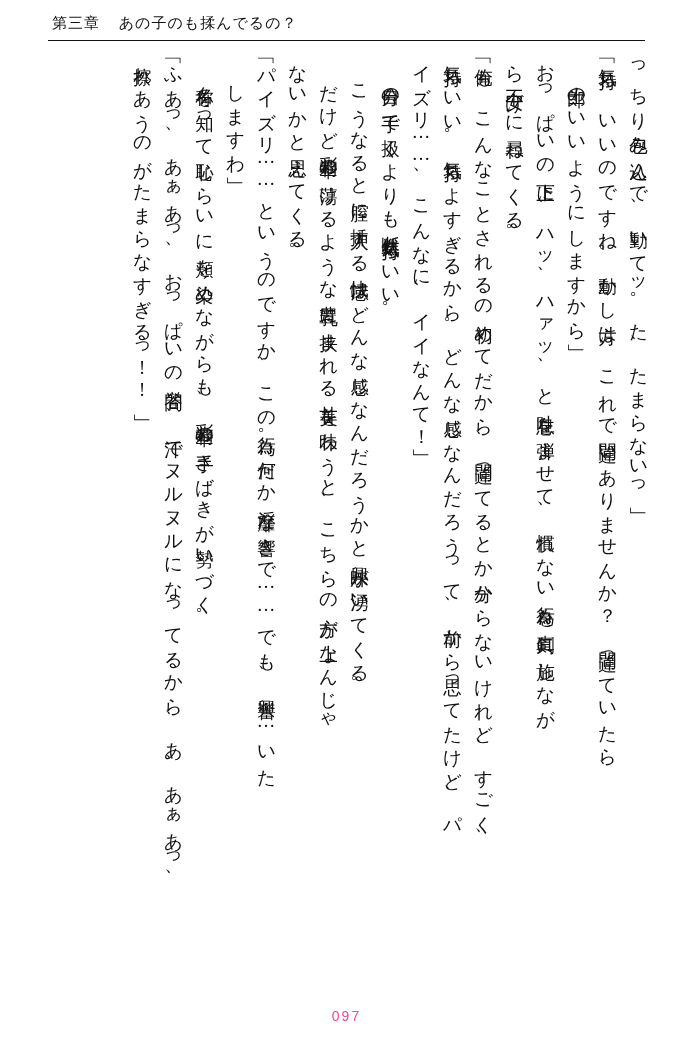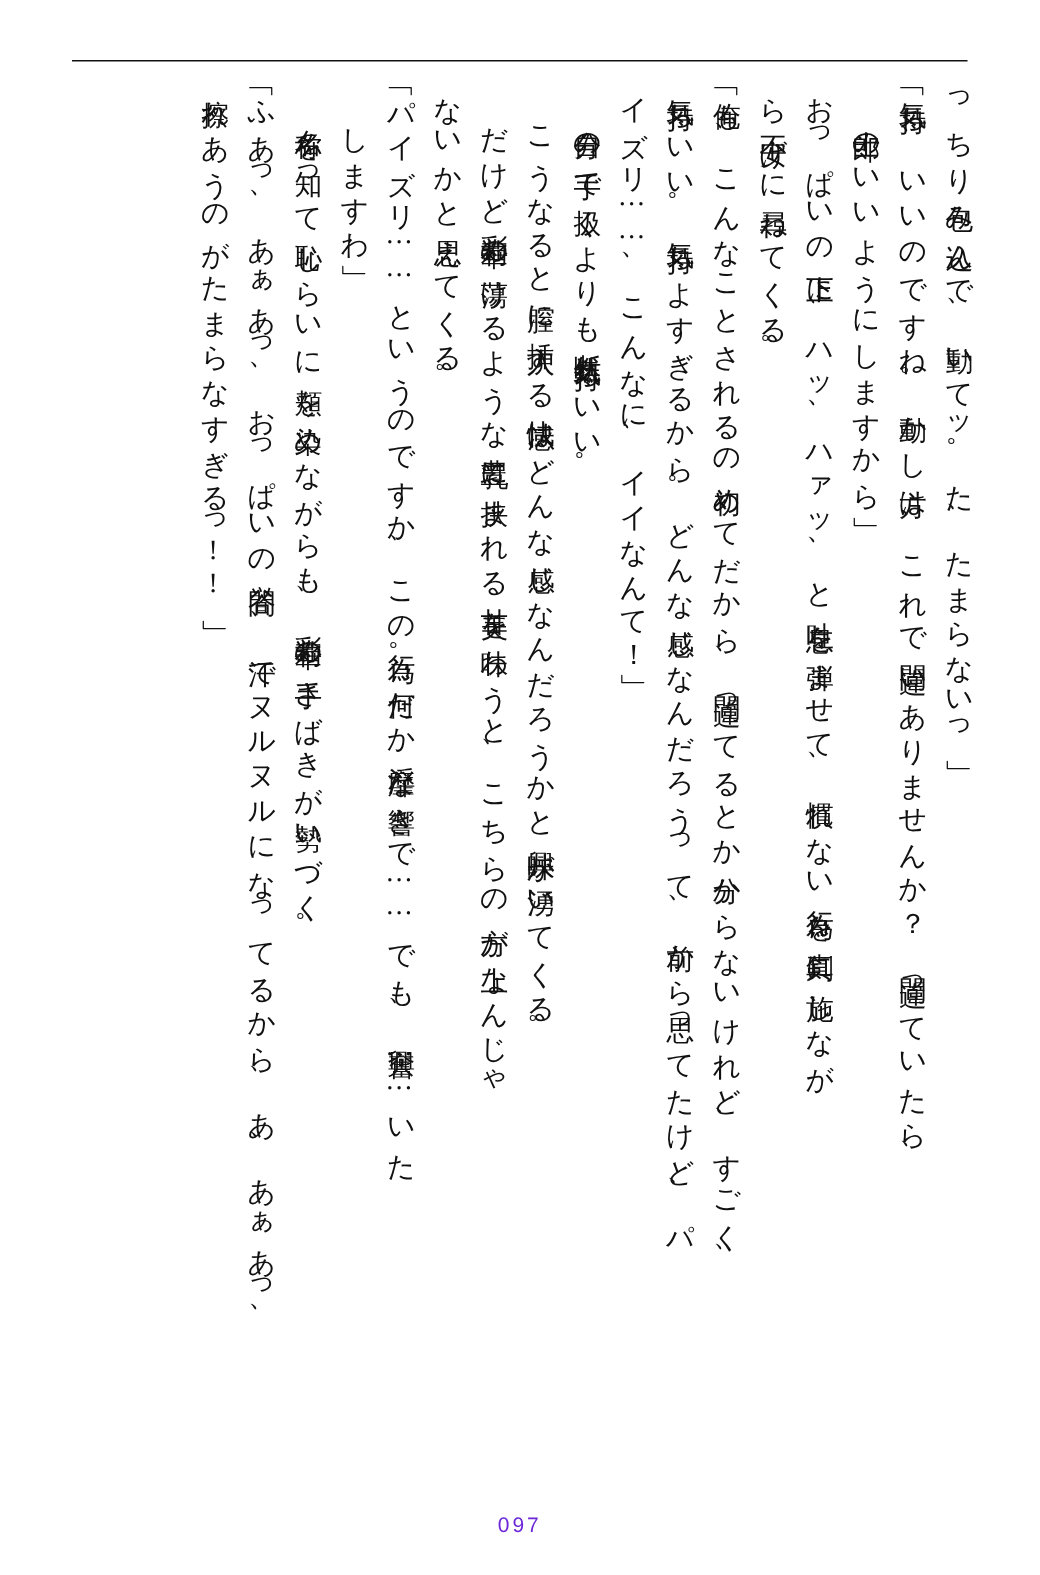--- a/index.html
+++ b/index.html
@@ -67,37 +67,41 @@
   }
   .page-number {
     position: absolute;
     bottom: 26px;
     left: 0;
     right: 0;
     text-align: center;
     font-size: 14px;
     letter-spacing: 2px;
     font-family: "Liberation Sans", sans-serif;
-    color: #6d28d9;
+    color: #ec4899;
   }
   .footer-mark {
     position: absolute;
     bottom: 6px;
     left: 0;
     right: 0;
     text-align: center;
     font-size: 10px;
     color: #555;
   }
 </style>
 </head>
 <body>
 
 <div class="page">
 
+  <div class="header">
+    <span class="chapter-num">第三章</span>
+    <span>あの子のも揉んでるの？</span>
+  </div>
 
   <div class="rule"></div>
 
   <div class="body-area">
     <div class="vline">っちり包み込んで、動いてッ。た、たまらないっ」</div>
     <div class="vline">「気持ち、いいのですね。動かし方は、これで間違いありませんか？　間違っていたら、</div>
     <div class="vline indent-1">士郎のいいようにしますから」</div>
     <div class="vline">おっぱいの上下に、ハッ、ハァッ、と吐息を弾ませて、慣れない行為を真剣に施しなが</div>
     <div class="vline">ら不安げに尋ねてくる。</div>
     <div class="vline">「俺も、こんなことされるの初めてだから、間違ってるとか分からないけれど、すごく、</div>

